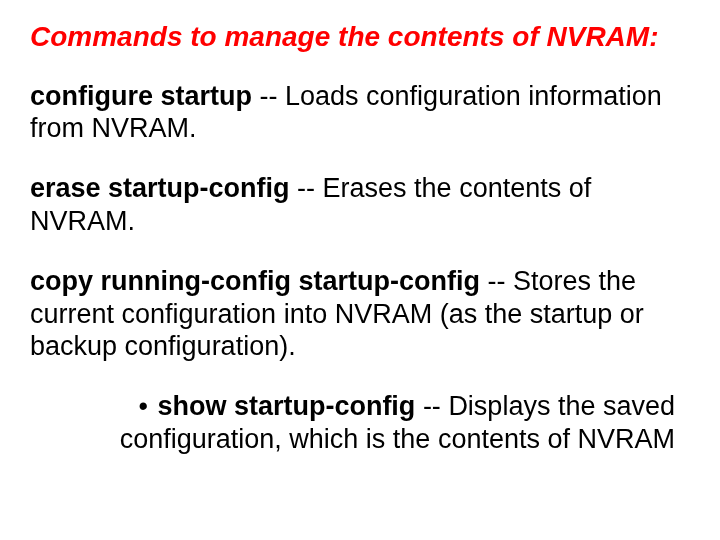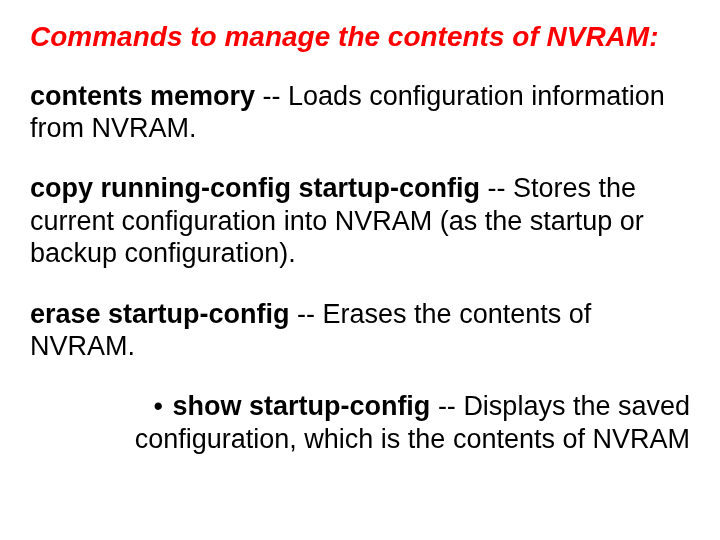--- a/index.html
+++ b/index.html
@@ -8,21 +8,21 @@
     width: 720px;
     height: 540px;
     background: #ffffff;
     font-family: Arial, Helvetica, sans-serif;
     color: #000000;
   }
   .slide {
     box-sizing: border-box;
     width: 720px;
     height: 380px;
-    padding: 20px 30px 0px 30px;
+    padding: 20px 45px 0px 30px;
   }
   .title {
     font-size: 28px;
     font-weight: bold;
     font-style: italic;
     color: #ff0000;
     line-height: 1.2;
     margin: 0 0 26px 0;
   }
   .item {
@@ -48,29 +48,29 @@
   }
 </style>
 </head>
 <body>
 
 <div class="slide">
 
   <p class="title">Commands to manage the contents of NVRAM:</p>
 
   <p class="item">
-    <span class="cmd">contents memory</span><span> -- </span><span>Loads configuration information from NVRAM.</span>
+    <span class="cmd">configure startup</span><span> -- </span><span>Loads configuration information from NVRAM.</span>
+  </p>
+
+  <p class="item">
+    <span class="cmd">erase startup-config</span><span> -- </span><span>Erases the contents of NVRAM.</span>
   </p>
 
   <p class="item">
     <span class="cmd">copy running-config startup-config</span><span> -- </span><span>Stores the current configuration into NVRAM (as the startup or backup configuration).</span>
-  </p>
-
-  <p class="item">
-    <span class="cmd">erase startup-config</span><span> -- </span><span>Erases the contents of NVRAM.</span>
   </p>
 
   <p class="item item-last bullet-row">
     <span class="bullet">•</span>
     <span class="cmd">show startup-config</span><span> -- </span><span>Displays the saved configuration, which is the contents of NVRAM</span>
   </p>
 
 </div>
 
 </body></html>

